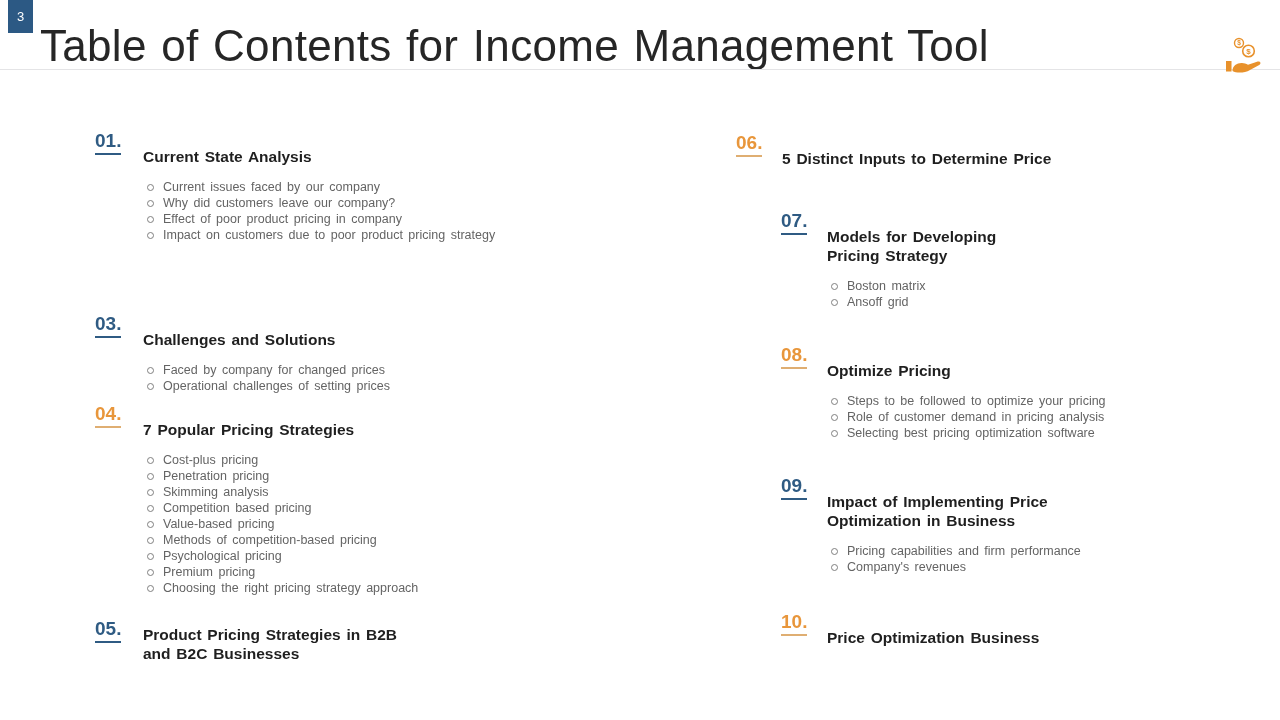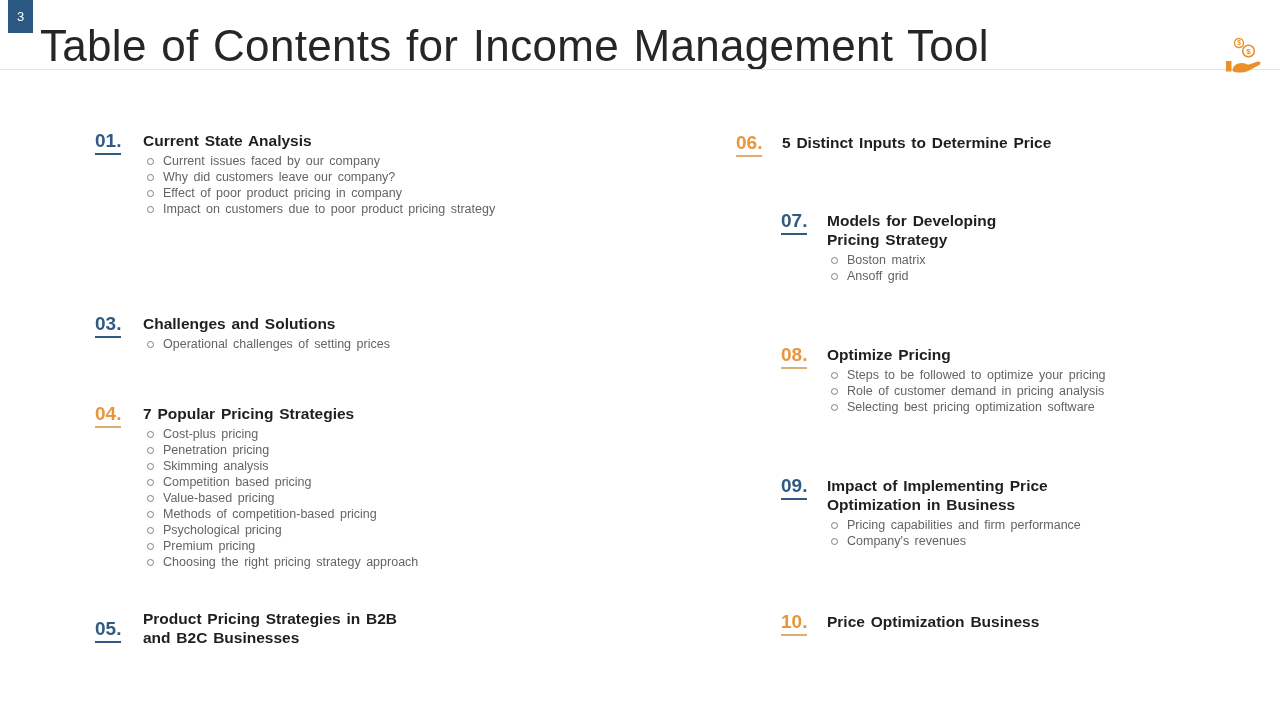--- a/index.html
+++ b/index.html
@@ -26,23 +26,23 @@
   .num{
     position:absolute;left:0;top:0;
     font-size:19px;font-weight:bold;line-height:20px;
     padding-bottom:2px;border-bottom:2px solid;
   }
   .accent-blue .num{color:var(--accent-blue);border-color:var(--accent-blue);}
   .accent-orange .num{color:var(--accent-orange);border-color:var(--orange-underline);}
   .content{margin-left:48px;}
   .heading{
     font-size:15.5px;font-weight:bold;color:var(--heading);
-    line-height:19px;white-space:pre-line;word-spacing:1.5px;
-  }
-  .bullets{list-style:none;margin:3px 0 0 0;padding:0 0 0 4px;}
+    line-height:19px;white-space:pre-line;word-spacing:1.5px;margin-top:16px;
+  }
+  .bullets{list-style:none;margin:13px 0 0 0;padding:0 0 0 4px;}
   .bullets li{
     display:flex;align-items:center;height:16px;
     font-size:12.5px;color:var(--bullet);white-space:nowrap;word-spacing:2px;
   }
   .bullet-marker{
     flex:0 0 auto;width:5px;height:5px;border:1px solid #808080;
     border-radius:50%;margin-right:9px;background:transparent;
   }
 </style>
 </head>
@@ -93,20 +93,24 @@
   </div>
 
 
   <div class="toc-item accent-blue" style="left:95px;top:314px;width:430px">
     <div class="num">03.</div>
     <div class="content">
       <div class="heading">Challenges and Solutions</div>
       <ul class="bullets">
           <li>
             <span class="bullet-marker"></span>
+            <span class="bullet-text">Faced by company for changed prices</span>
+          </li>
+          <li>
+            <span class="bullet-marker"></span>
             <span class="bullet-text">Operational challenges of setting prices</span>
           </li>
         </ul>
     </div>
   </div>
 
   <div class="toc-item accent-orange" style="left:95px;top:404px;width:430px">
     <div class="num">04.</div>
     <div class="content">
       <div class="heading">7 Popular Pricing Strategies</div>

